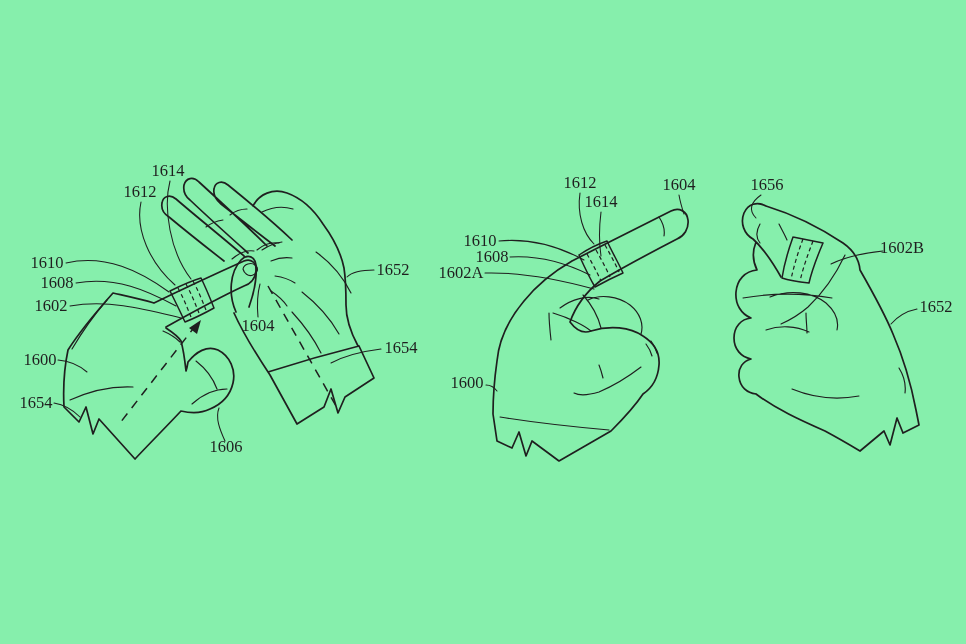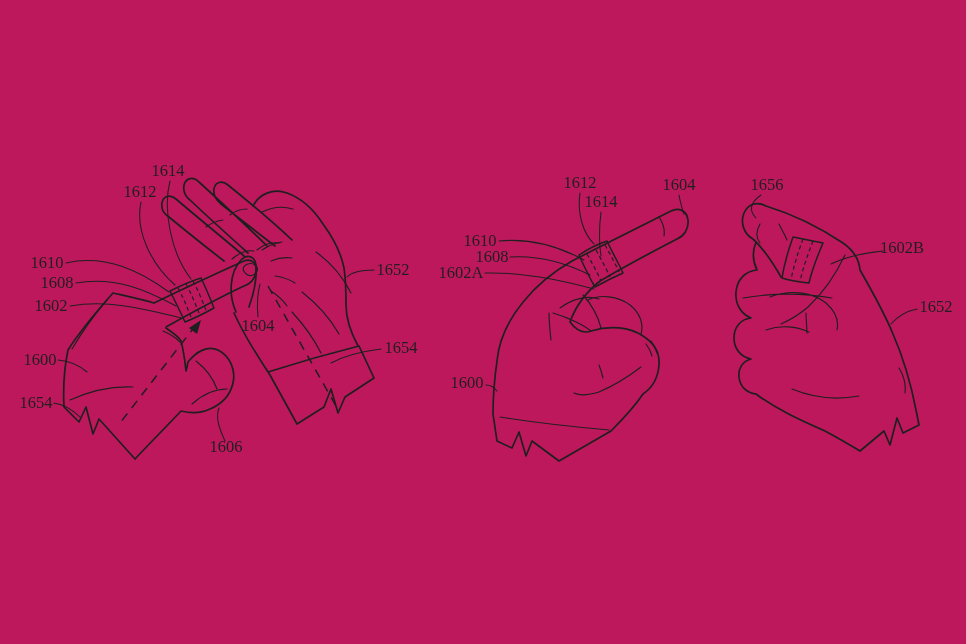--- a/index.html
+++ b/index.html
@@ -1,17 +1,17 @@
 <!DOCTYPE html>
 <html><head>
 <meta charset="utf-8">
 <style>
   html,body{margin:0;padding:0;background:#ffffff;}
   .canvas{
-    position:relative;width:966px;height:644px;background:#be185d;overflow:hidden;
+    position:relative;width:966px;height:644px;background:#86efac;overflow:hidden;
     font-family:"Liberation Serif","DejaVu Serif",serif;
   }
   svg{position:absolute;left:0;top:0;}
   .outline{fill:none;stroke:#1f1f1f;stroke-width:1.7;stroke-linecap:round;stroke-linejoin:round;}
   .detail{fill:none;stroke:#1f1f1f;stroke-width:1.15;stroke-linecap:round;stroke-linejoin:round;}
   .sleeve{fill:none;stroke:#1f1f1f;stroke-width:1.5;stroke-linecap:round;stroke-linejoin:round;}
   .hatch{fill:none;stroke:#1f1f1f;stroke-width:1.2;stroke-dasharray:4 3;stroke-linecap:butt;}
   .leader{fill:none;stroke:#1f1f1f;stroke-width:1.05;stroke-linecap:round;}
   .motion{fill:none;stroke:#1f1f1f;stroke-width:1.5;stroke-dasharray:9 7;stroke-linecap:butt;}
   .arrowhead{fill:#1f1f1f;stroke:none;}

